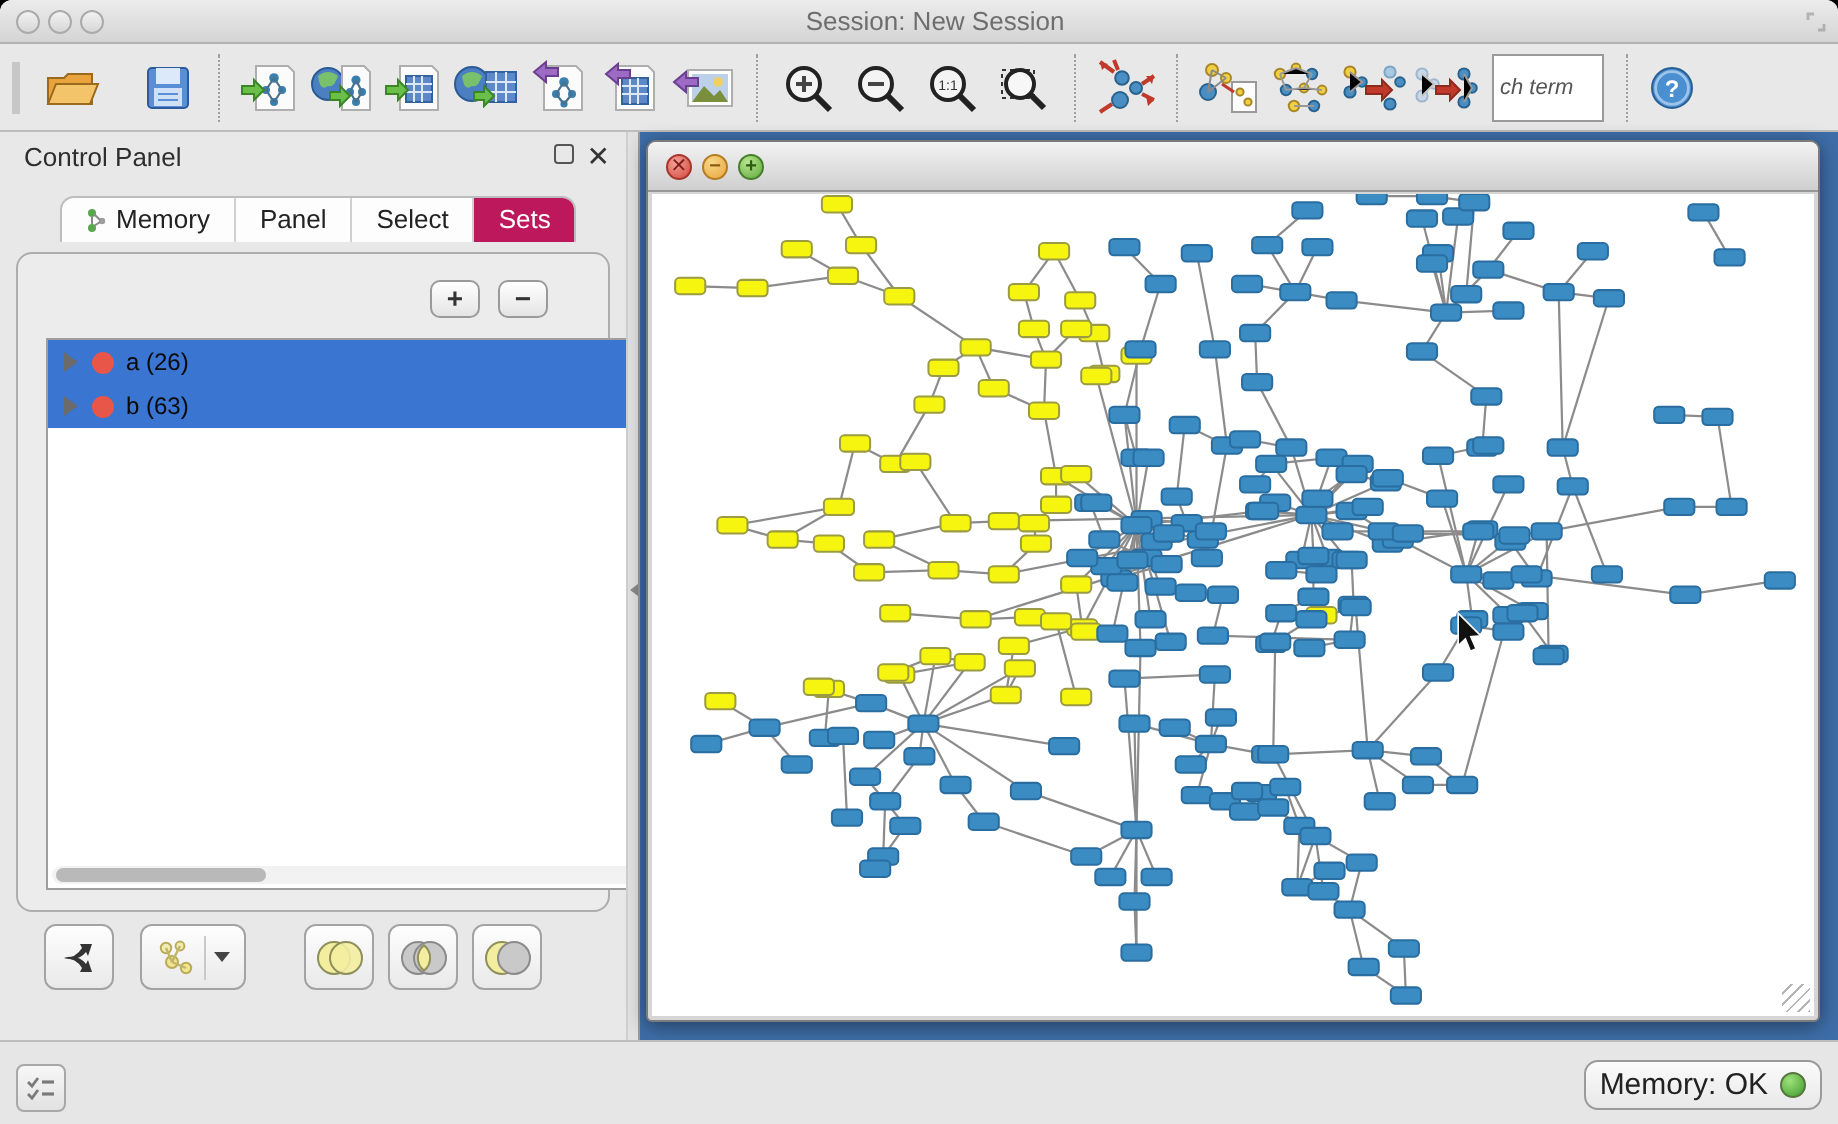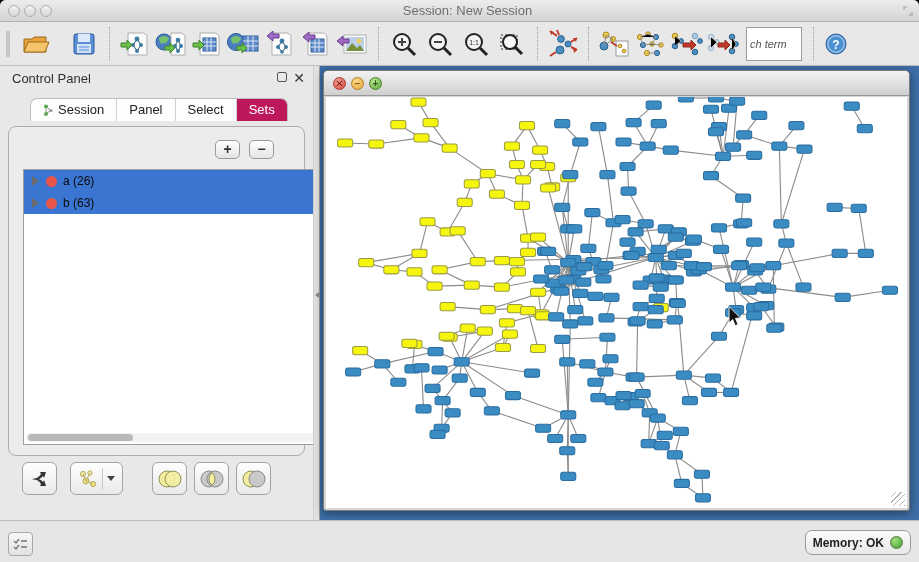--- a/index.html
+++ b/index.html
@@ -97,21 +97,21 @@
   #graph-svg { width:100%; height:100%; display:block; }
   #resize-grip { position:absolute; right:2px; bottom:2px; width:14px; height:14px;
     background:repeating-linear-gradient(135deg, transparent 0 3px, #b5b5b5 3px 4px); }
 
   
   #statusbar { position:absolute; left:0; top:520px; width:100%; height:42px; background:#e6e6e6; border-top:1px solid #bdbdbd; }
   #task-btn { position:absolute; left:8px; top:11px; width:25px; height:24px; border:1px solid #a8a8a8; border-radius:4px;
     background:linear-gradient(#f7f7f7,#e2e2e2); display:flex; align-items:center; justify-content:center; }
   #memory-btn { position:absolute; right:8px; top:9px; height:25px; border:1px solid #9a9a9a; border-radius:7px;
     background:linear-gradient(#fbfbfb,#e8e8e8); display:flex; align-items:center; padding:0 7px; gap:6px; }
-  #memory-label { font-size:12px; color:#222;font-weight:bold; }
+  #memory-label { font-size:15px; color:#222; }
   #memory-dot { width:13px; height:13px; border-radius:50%; background:radial-gradient(circle at 35% 30%,#9fe07a,#3f9e2e); border:1px solid #57763f; }
 </style>
 </head>
 <body>
 
 <div id="window">
 
   <div id="titlebar">
     <span class="tl" style="left:8px"></span>
     <span class="tl" style="left:24px"></span>
@@ -334,21 +334,21 @@
       </div>
 
       <div id="cp-tabs">
         <div class="cp-tab">
           <svg width="10" height="13" viewBox="0 0 10 13">
             <circle cx="3" cy="2.5" r="2" fill="#59a84d"></circle>
               <circle cx="3" cy="10" r="2" fill="#59a84d"></circle>
             <circle cx="8" cy="6.5" r="1.6" fill="#9e9e9e"></circle>
             <path d="M3 4.5 L3 8 M4 3 L7 6 M4 9 L7 7" stroke="#8a8a8a" stroke-width="1"></path>
           </svg>
-          <span>Session</span>
+          <span>Memory</span>
         </div>
         <div class="cp-tab">
             <span>Panel</span>
           </div>
         <div class="cp-tab">
             <span>Select</span>
           </div>
         <div class="cp-tab active">
             <span>Sets</span>
           </div>

